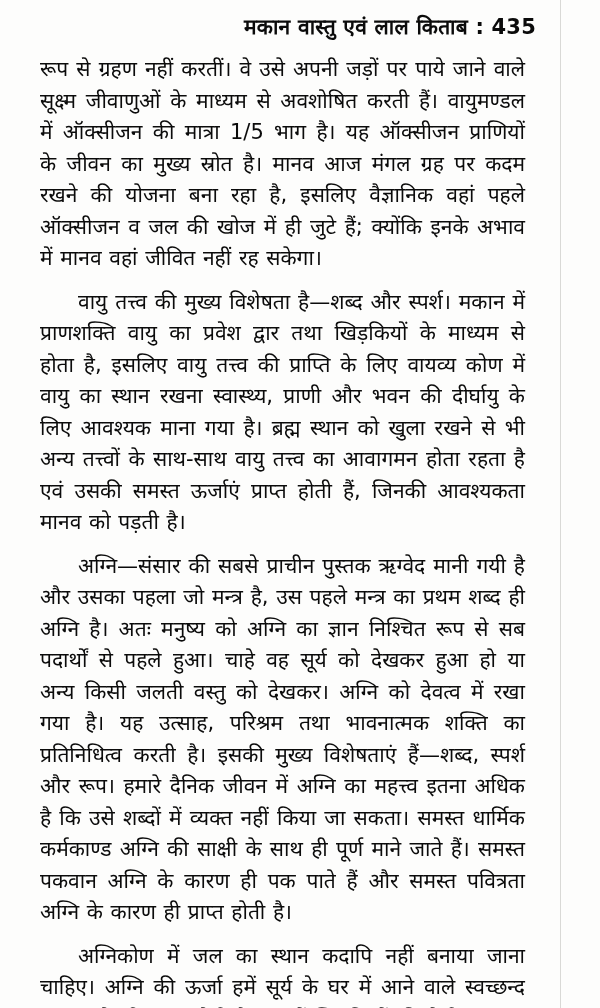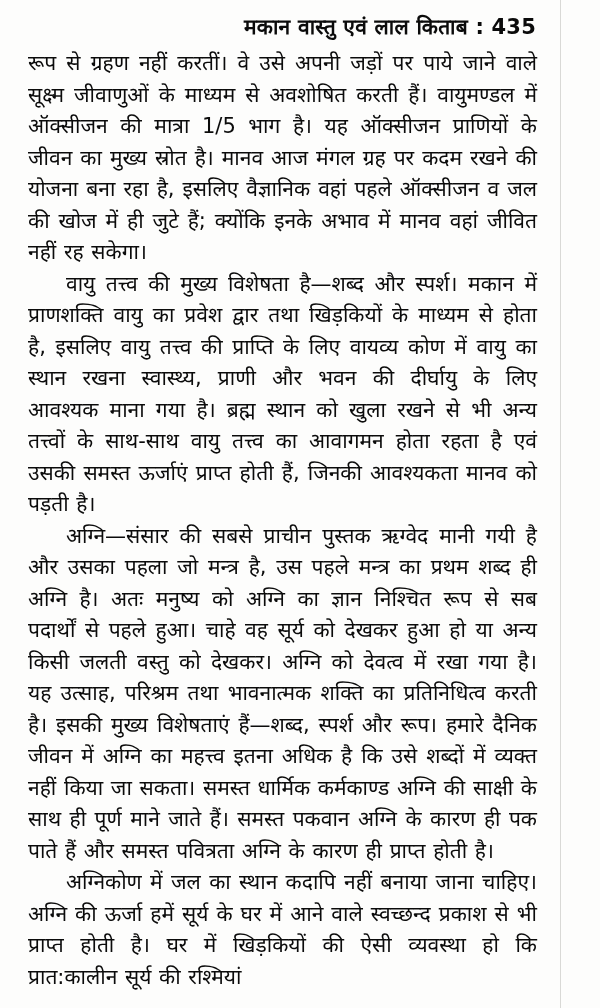--- a/index.html
+++ b/index.html
@@ -22,21 +22,21 @@
   }
   .page-header {
     text-align: right;
     font-weight: 700;
     font-size: 21px;
     line-height: 30px;
     margin: 0 1px 6px 0;
     letter-spacing: 0.2px;
   }
   .body-text p {
-    margin: 0;
+    margin: 12px;
     font-size: 21px;
     line-height: 31.5px;
     text-align: justify;
     text-justify: inter-word;
     word-spacing: 1px;
   }
   .body-text p.indent { text-indent: 38px; }
   .lead { font-weight: 400; }
   .scan-edge {
     position: absolute;

